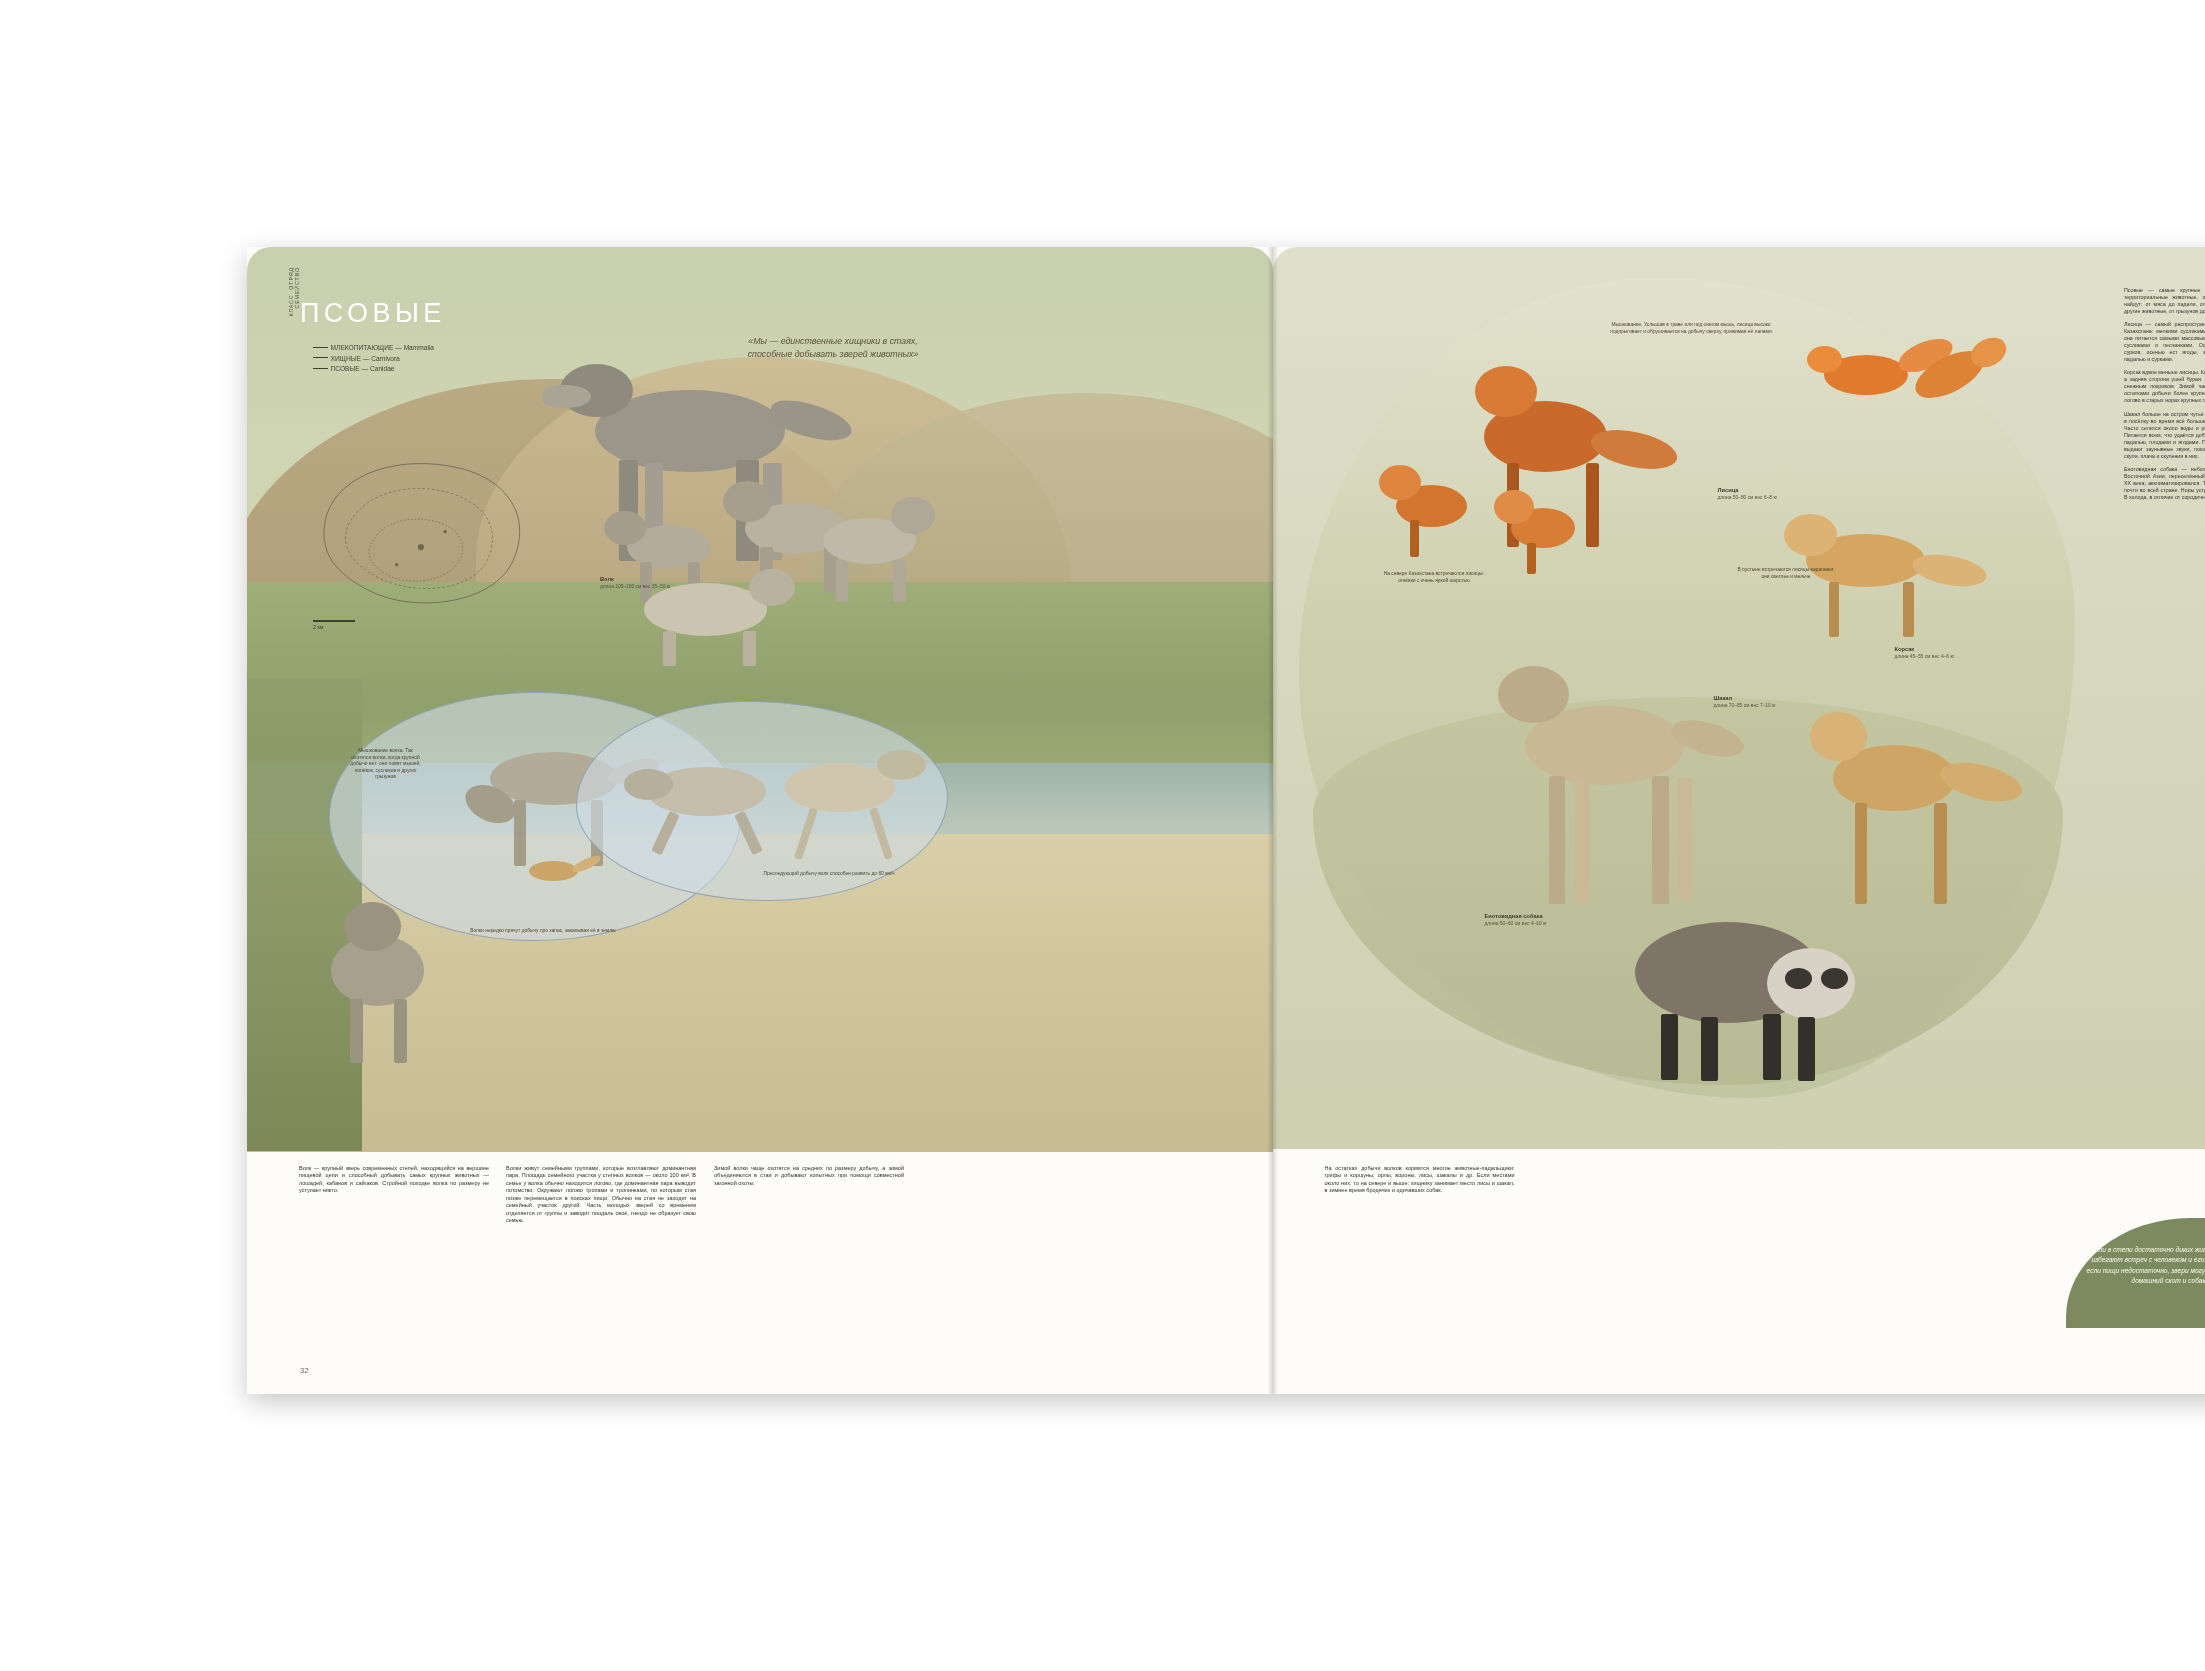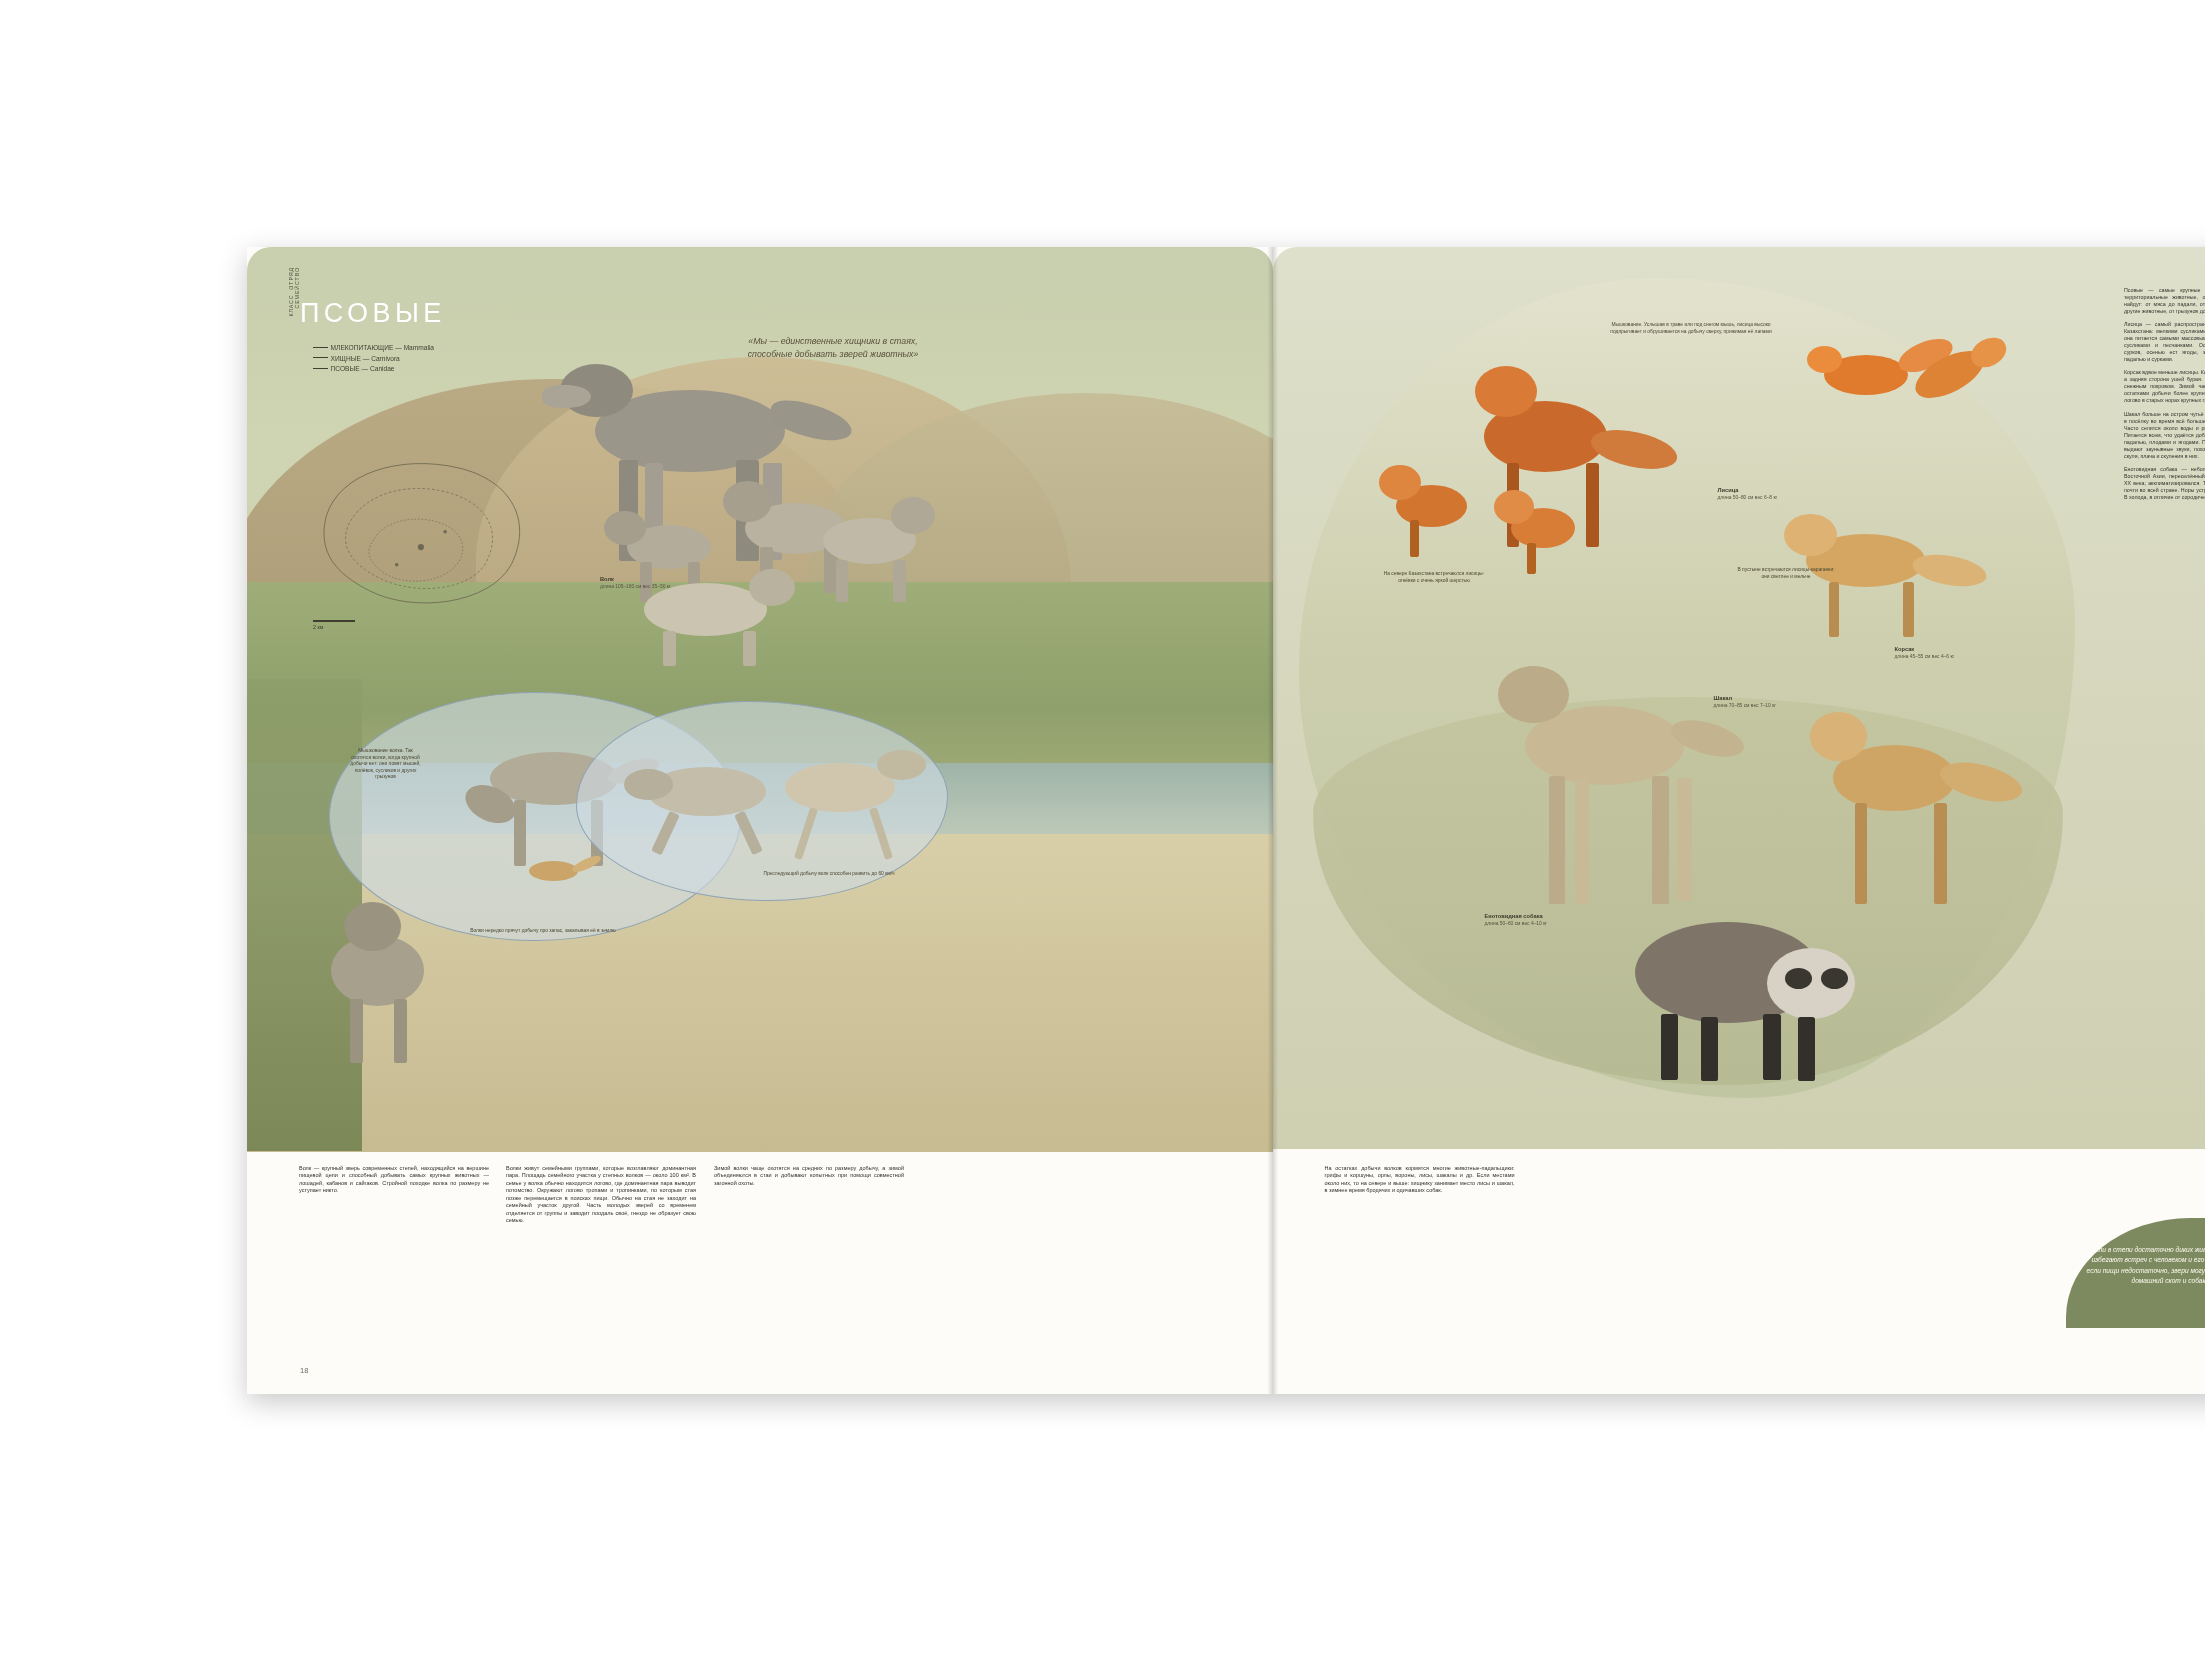--- a/index.html
+++ b/index.html
@@ -319,21 +319,21 @@
           <span class="mt">длина 105–160 см
 вес 35–50 кг</span>
         </div>
       </div>
 
       <div class="textzone">
         <div class="col" style="left:52px;">Волк — крупный зверь современных степей, находящийся на вершине пищевой цепи и способный добывать самых крупных животных — лошадей, кабанов и сайгаков. Стройной походке волка по размеру не уступает никто.</div>
         <div class="col" style="left:259px;">Волки живут семейными группами, которые возглавляют доминантная пара. Площадь семейного участка у степных волков — около 100 км². В семье у волка обычно находится логово, где доминантная пара выводит потомство. Окружают логово тропами и тропинками, по которым стая позже перемещается в поисках пищи. Обычно на стая не заходит на семейный участок другой. Часть молодых зверей со временем отделяется от группы и заводит поодаль своё, гнездо не образует свою семью.</div>
         <div class="col" style="left:467px;">Зимой волки чаще охотятся на средних по размеру добычу, а зимой объединяются в стаи и добывают копытных при помощи совместной загонной охоты.</div>
       </div>
-      <div class="folio l">18</div>
+      <div class="folio l">32</div>
     </div>
 
     <div class="page-half page-right">
 
       <div class="illus">
         <div class="r-sky"></div>
         <div class="r-blob"></div>
         <div class="r-ground"></div>
 
         <div class="animal" style="left:185px; top:101px; width:212px; height:207px;">

